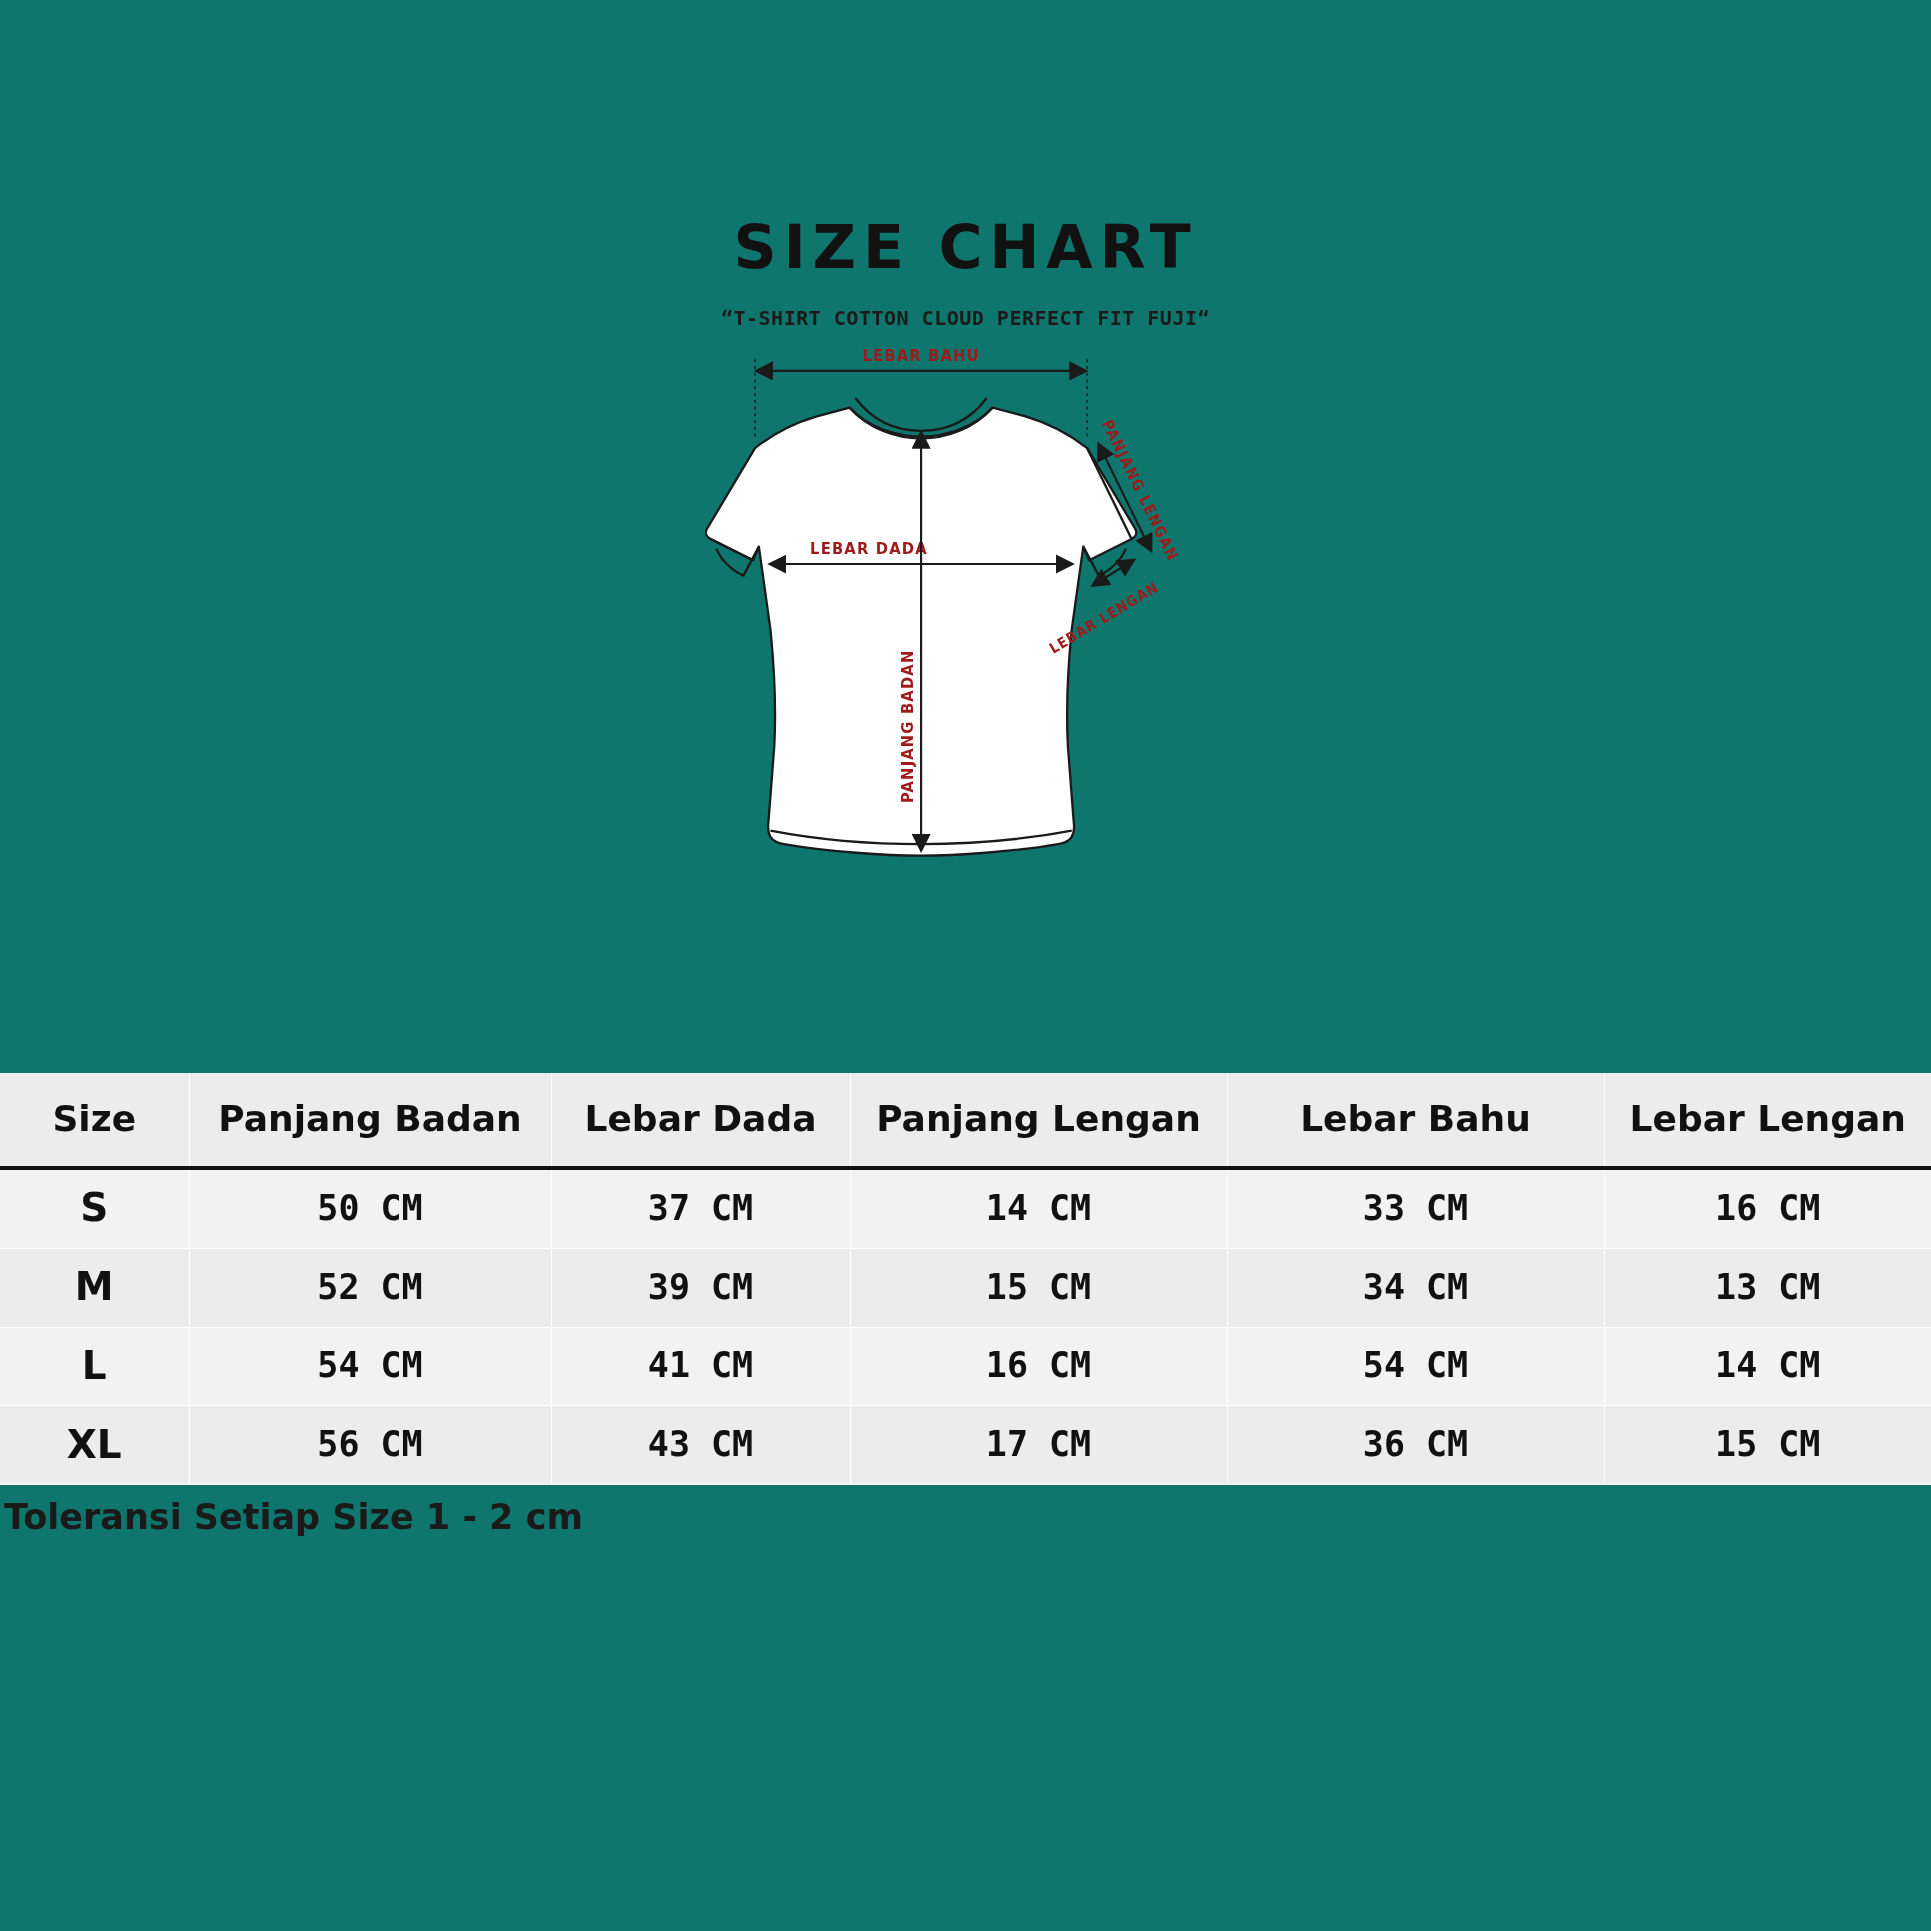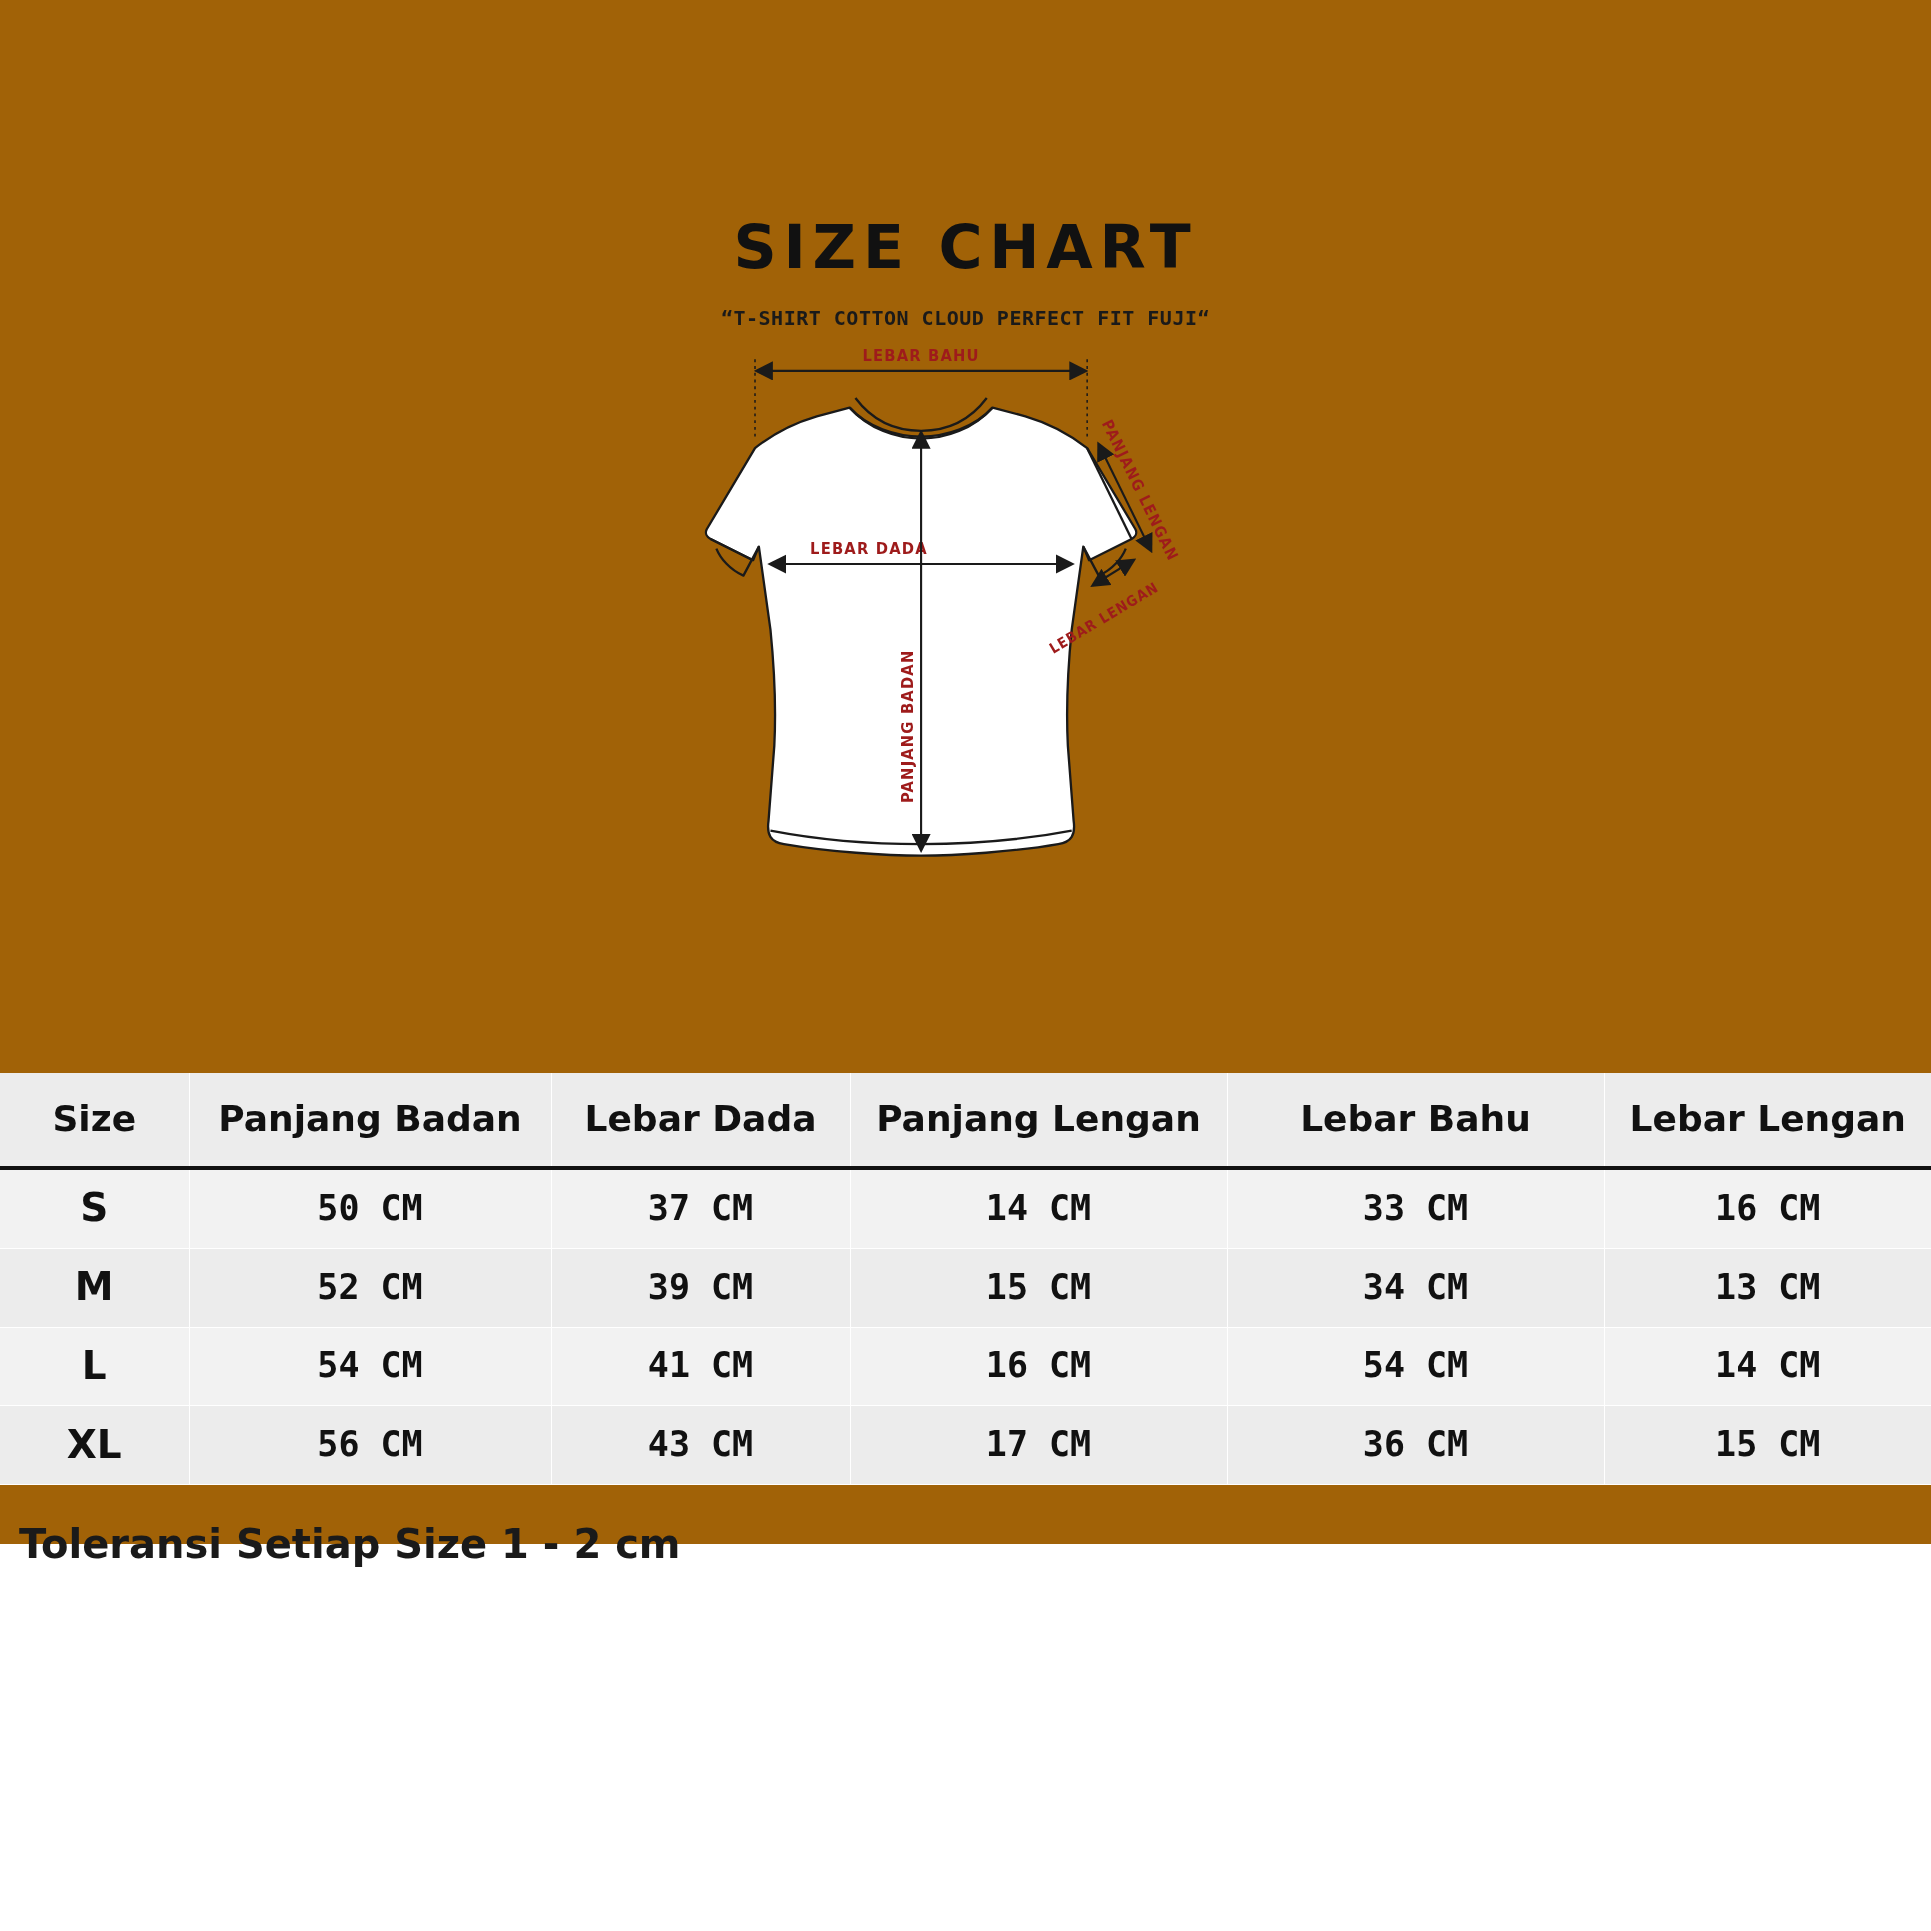--- a/index.html
+++ b/index.html
@@ -5,22 +5,22 @@
   * { box-sizing: border-box; }
   html, body {
     margin: 0; padding: 0;
     width: 1931px; height: 1931px;
     background: #ffffff;
     font-family: "Liberation Sans", sans-serif;
   }
   .page {
     position: relative;
     width: 1931px;
-    height: 1544px;
-    background: #a16207;
+    height: 1931px;
+    background: #0f766e;
   }
   
   .header {
     padding-top: 217px;
     text-align: center;
   }
   .title {
     font-family: "DejaVu Sans", sans-serif;
     font-weight: bold;
     font-size: 60px;
@@ -94,27 +94,26 @@
   }
   table.sizechart tbody td:last-child { border-right: none; }
   table.sizechart tbody tr:nth-child(odd) td { background: #f2f2f2; }
   table.sizechart tbody tr:nth-child(even) td { background: #ececec; }
   table.sizechart tbody td.sizecell {
     font-family: "DejaVu Sans", sans-serif;
     font-size: 39px;
   }
   .tolerance {
     position: absolute;
-    left: 19px;
+    left: 4px;
     top: 1497px;
     font-family: "DejaVu Sans", sans-serif;
     font-weight: bold;
-    font-size: 40px;
+    font-size: 35px;
     color: #1a1a1a;
-    margin-top: 24px;
   }
   .lbl { font-family: "DejaVu Sans Condensed", "DejaVu Sans", sans-serif; font-weight: bold; fill: #9e1b1b; }
 </style>
 </head>
 <body>
 
 <div class="page">
 
   <div class="header">
     <h1 class="title">SIZE CHART</h1>

